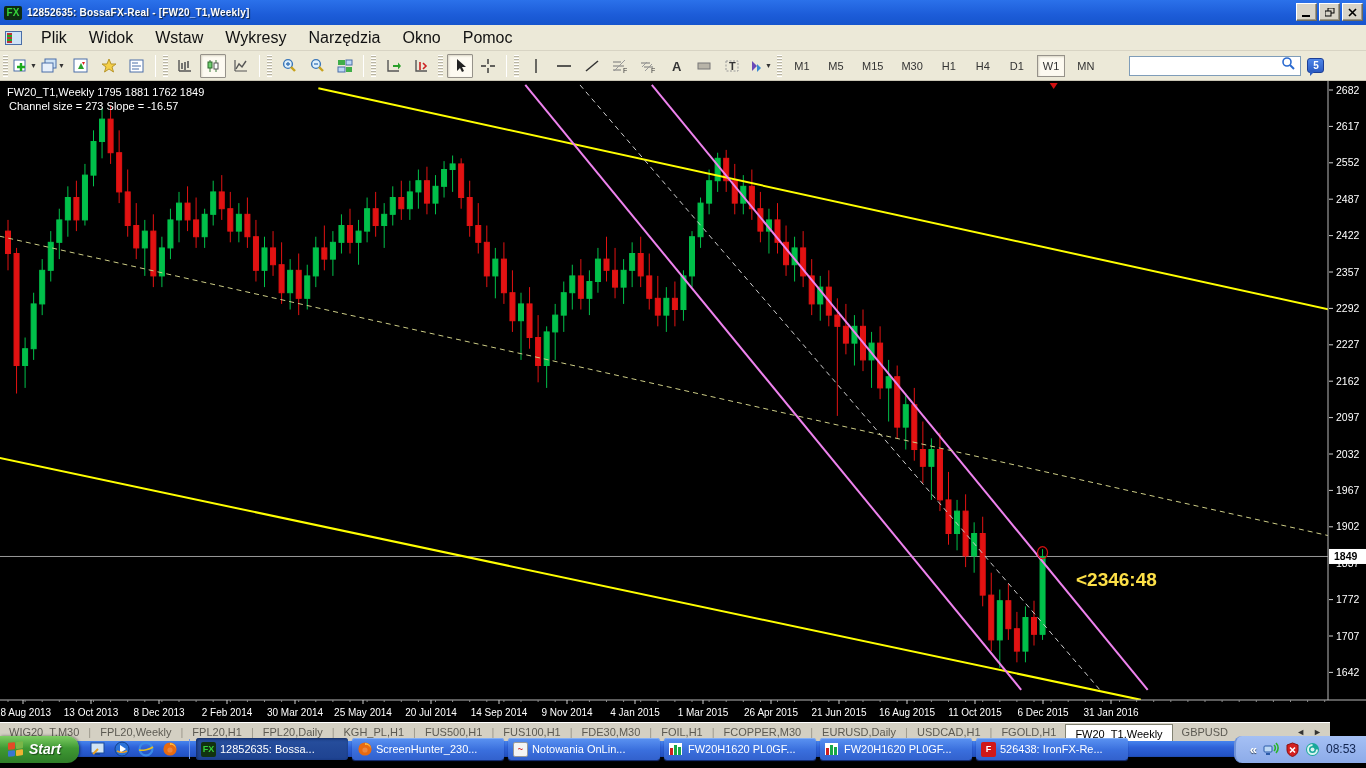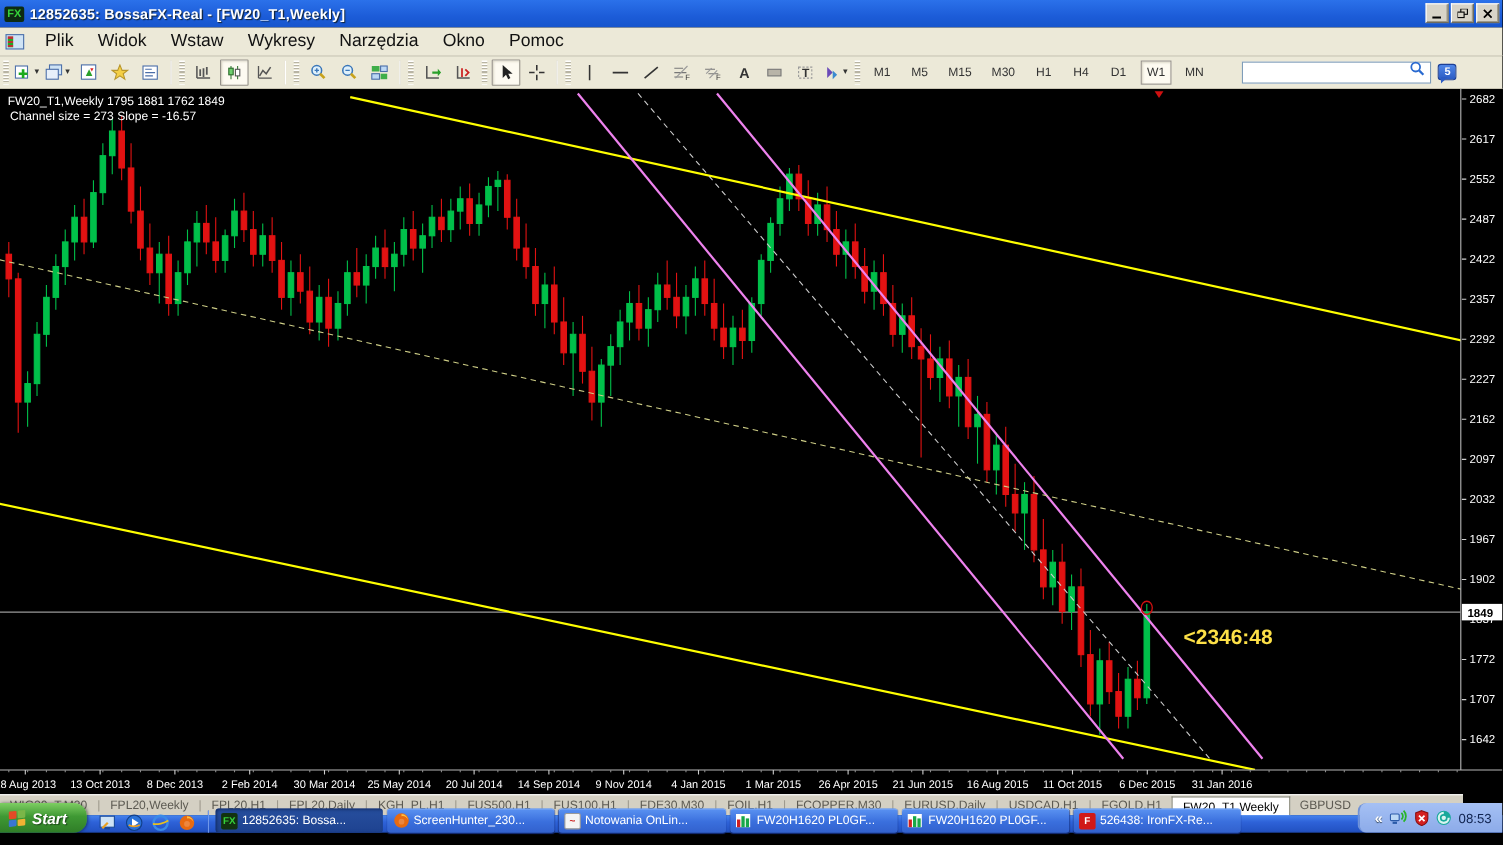--- a/index.html
+++ b/index.html
@@ -5,21 +5,21 @@
   * { margin:0; padding:0; box-sizing:border-box; }
   html,body { width:1366px; height:768px; overflow:hidden; background:#000;
               font-family:"Liberation Sans", sans-serif; }
   #app { position:relative; width:1366px; height:768px; }
 
   
   #titlebar { position:absolute; top:0; left:0; width:1366px; height:25px;
     background:linear-gradient(#2b71ea,#1c5cd8 60%,#1655cd); display:flex; align-items:center; }
   .fx-logo { width:18px; height:14px; margin:0 5px 0 4px; background:#0d2b12; border-radius:2px;
     color:#35d13a; font-size:10px; font-weight:bold; text-align:center; line-height:14px; }
-  #title-text { color:#fff; font-weight:bold; font-size:13px; letter-spacing:.2px;
+  #title-text { color:#fff; font-weight:bold; font-size:10px; letter-spacing:.2px;
     text-shadow:1px 1px 1px #123; }
   .winbtns { position:absolute; right:3px; top:3px; display:flex; gap:2px; }
   .cbtn { width:21px; height:18px; background:#d8d4c8; border:1px solid #fff;
     border-right-color:#6d6a5e; border-bottom-color:#6d6a5e; box-shadow:inset -1px -1px 0 #9c9888;
     display:flex; align-items:center; justify-content:center; }
   .cbtn svg { display:block; }
   .winbtns-small .cbtn { width:17px; height:15px; }
 
   
   #menubar { position:absolute; top:25px; left:0; width:1366px; height:26px;
@@ -67,21 +67,21 @@
   #tabstrip { position:absolute; top:722px; left:0; width:1330px; height:19px; background:#d4d0c3;
     border-top:1px solid #fff; display:flex; align-items:center; font-size:11px; color:#5c5a52; }
   .chart-tab { padding:2px 9px; white-space:nowrap; }
   .tab-sep { color:#9a968a; }
   .chart-tab.active { background:#fff; color:#000; border:1px solid #828272; border-bottom:none;
     height:18px; line-height:15px; margin-top:1px; }
   .tab-arrows { margin-left:auto; display:flex; gap:8px; padding-right:8px; color:#333; font-size:9px; }
 
   
   #taskbar { position:absolute; top:741px; left:0; width:1366px; height:16px;
-    background:linear-gradient(#4684ee,#2e62d8 40%,#2353c4 90%,#1e49ae); display:flex; align-items:flex-end; }
+    background:linear-gradient(#4684ee,#2e62d8 40%,#2353c4 90%,#1e49ae); display:flex; align-items:center; }
   #start-btn { height:27px; padding:0 18px 0 8px; display:flex; align-items:center; gap:5px;
     background:linear-gradient(#7ece63,#3f9934 45%,#2f7d27); border-radius:0 12px 12px 0;
     box-shadow:1px 0 3px rgba(0,0,0,.5); color:#fff; font-weight:bold; font-size:14px;
     font-style:italic; text-shadow:1px 1px 1px #1c4a18; }
   .xp-flag { width:16px; height:14px; display:grid; grid-template-columns:7px 7px; gap:1px; transform:skewY(-6deg); }
   .xp-flag i { border-radius:1px; }
   .ql { display:flex; align-items:center; gap:6px; margin:0 6px 0 10px; }
   .ql-icon { width:18px; height:18px; display:flex; align-items:center; justify-content:center; }
   .tb-div { width:1px; height:20px; background:#1c3f96; border-right:1px solid #6f97ea; margin:0 4px; }
   .task-item { width:152px; height:22px; margin:0 2px; border-radius:3px; display:flex; align-items:center;

